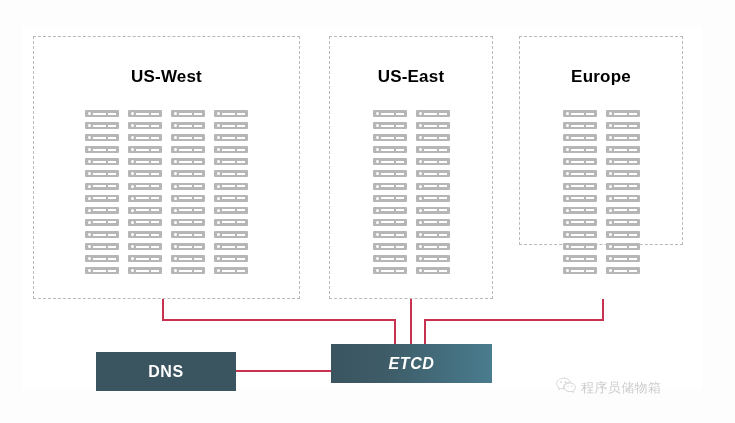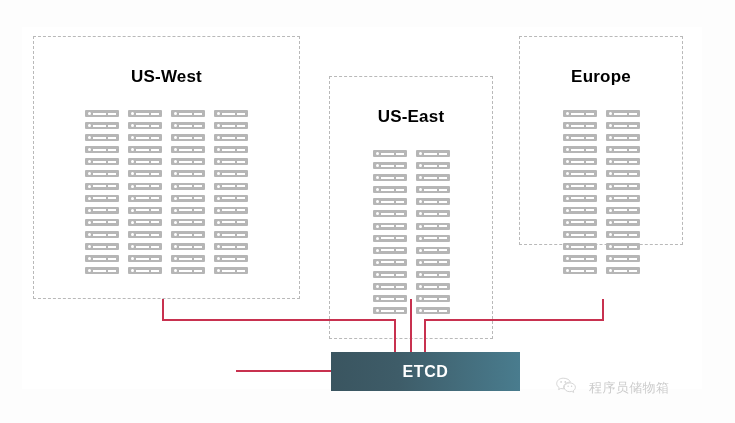--- a/index.html
+++ b/index.html
@@ -77,27 +77,28 @@
     color:#ffffff;
     font-size:16px;
     font-weight:600;
     letter-spacing:.6px;
   }
   #dns-box{
     left:96px;top:352px;width:140px;height:39px;
     background:#3b5560;
   }
   #etcd-box{
-    left:331px;top:352px;width:189px;height:39px;
+    left:331px;top:344px;width:161px;height:39px;
     background:linear-gradient(to right,#3a5560 0%,#3e5c68 35%,#497c8e 100%);
+    font-style:italic;
   }
   
   #watermark{
     position:absolute;left:556px;top:377px;
-    display:flex;align-items:center;gap:13px;
+    display:flex;align-items:center;gap:5px;
     opacity:.34;
   }
   #watermark .wm-text{
     font-size:13px;color:#6b6b6b;
     font-family:"DejaVu Sans",sans-serif;
     letter-spacing:.4px;
     white-space:nowrap;
   }
 </style>
 </head>
@@ -393,21 +394,21 @@
           </div>
           <div class="srv">
             <span class="led"></span>
             <span class="bar1"></span>
             <span class="bar2"></span>
           </div>
         </div>
       </div>
   </div>
 
-  <div class="region" id="region-us-east" style="left:329px;top:36px;width:164px;height:263px;margin-top:40px;">
+  <div class="region" id="region-us-east" style="left:329px;top:36px;width:164px;height:263px;">
     <div class="region-title">US-East</div>
     <div class="rack-grid" id="grid-us-east" style="top:73px;">
         <div class="rack-col">
           <div class="srv">
             <span class="led"></span>
             <span class="bar1"></span>
             <span class="bar2"></span>
           </div>
           <div class="srv">
             <span class="led"></span>
@@ -705,20 +706,23 @@
   <div class="line lv" style="left:394px;top:319px;height:34px;"></div>
 
   <div class="line lv" style="left:410px;top:299px;height:54px;"></div>
 
   <div class="line lv" style="left:602px;top:299px;height:22px;"></div>
   <div class="line lh" style="left:424px;top:319px;width:180px;"></div>
   <div class="line lv" style="left:424px;top:319px;height:34px;"></div>
 
   <div class="line lh" style="left:236px;top:370px;width:96px;"></div>
 
+  <div class="svcbox" id="dns-box">
+    <span>DNS</span>
+  </div>
 
   <div class="svcbox" id="etcd-box">
     <span>ETCD</span>
   </div>
 
   <div id="watermark">
     <span>
       <svg width="20" height="17" viewBox="0 0 20 17" aria-hidden="true">
         <path d="M7.2 1.2C3.6 1.2 0.7 3.6 0.7 6.5c0 1.7 1 3.2 2.5 4.2l-0.6 1.9 2.2-1.1c0.8 0.2 1.6 0.3 2.4 0.3 0.2 0 0.4 0 0.6 0C7.6 11.3 7.5 10.8 7.5 10.3c0-2.8 2.8-5.1 6.3-5.1 0.2 0 0.4 0 0.6 0C13.9 2.9 10.9 1.2 7.2 1.2z" fill="none" stroke="#7a7a7a" stroke-width="0.9"></path>
         <circle cx="5.1" cy="4.9" r="0.85" fill="#7a7a7a"></circle>

